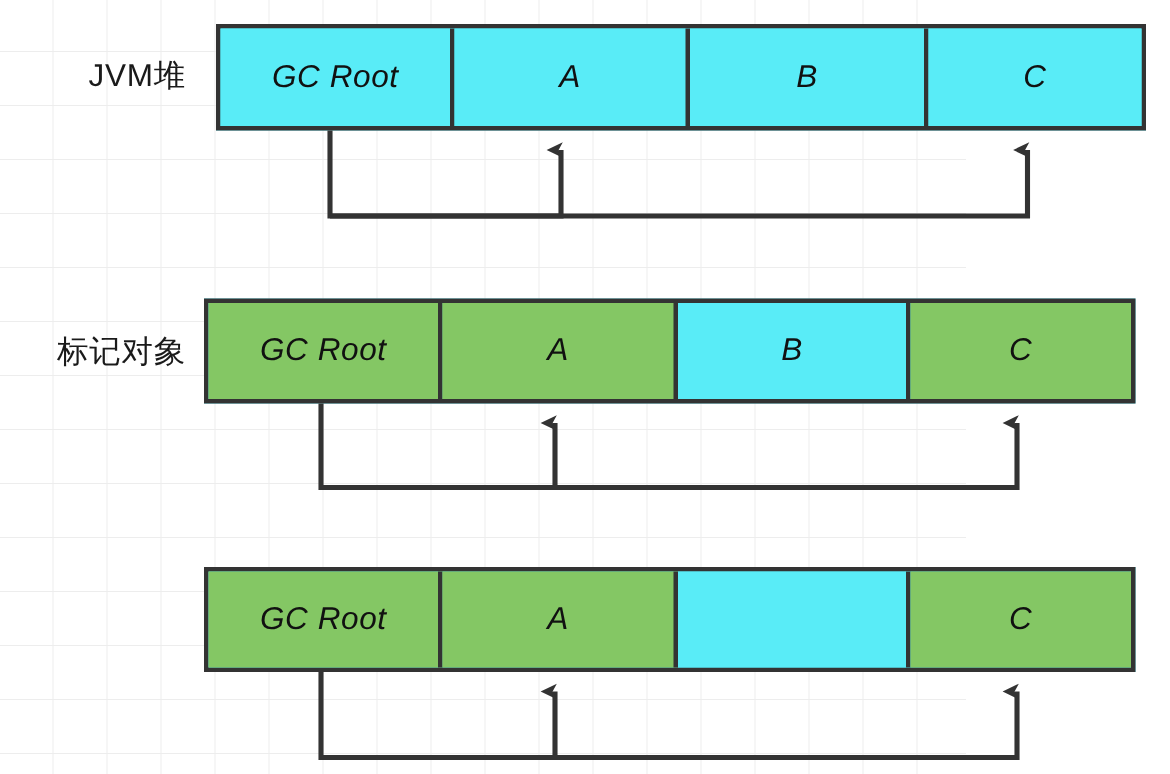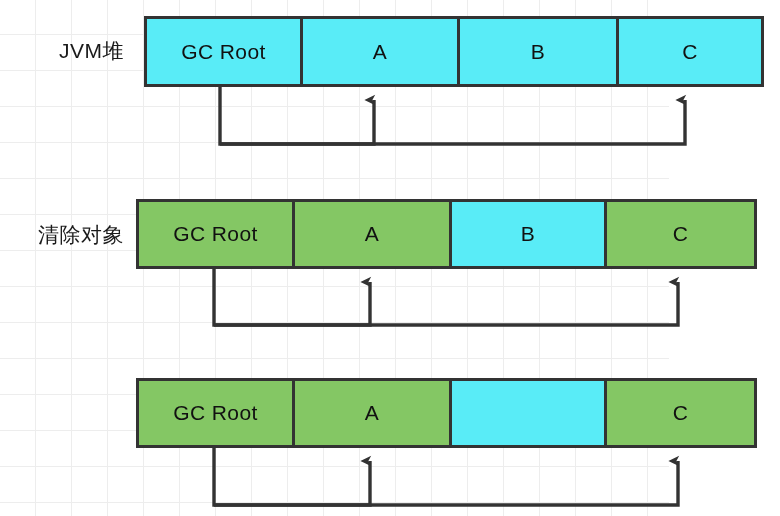--- a/index.html
+++ b/index.html
@@ -11,37 +11,37 @@
   }
   #stage{
     position:relative;
     width:644px;height:516px;
     background-color:#ffffff;
     background-image:
       linear-gradient(to right, #ededed 1px, transparent 1px),
       linear-gradient(to bottom, #ededed 1px, transparent 1px);
     background-size:36px 36px;
     background-position:-1px -2px;
-    padding-left:25px;
   }
   .row-label{
     position:absolute;
     color:#1a1a1a;
     font-size:21px;
     line-height:1;
     white-space:nowrap;
     text-align:right;
     letter-spacing:0.5px;
   }
   .bar{
     position:absolute;
     display:flex;
     box-sizing:border-box;
     border:3px solid #333333;
     background:#59e8f5;
+    font-style:italic;
   }
   .cell{
     box-sizing:border-box;
     display:flex;
     align-items:center;
     justify-content:center;
     font-size:21px;
     color:#111111;
     letter-spacing:0.4px;
     border-right:3px solid #333333;
@@ -64,21 +64,21 @@
 
   <div class="row-label" style="left:14px;top:40px;width:110px;">JVM堆</div>
 
   <div class="bar" style="left:144px;top:16px;width:620px;height:71px;">
     <div class="cell cyan" style="width:156px;">GC Root</div>
     <div class="cell cyan" style="width:157px;">A</div>
     <div class="cell cyan" style="width:159px;">B</div>
     <div class="cell cyan" style="width:142px;">C</div>
   </div>
 
-  <div class="row-label" style="left:14px;top:224px;width:110px;">清除对象</div>
+  <div class="row-label" style="left:14px;top:224px;width:110px;">标记对象</div>
 
   <div class="bar" style="left:136px;top:199px;width:621px;height:70px;">
     <div class="cell green" style="width:156px;">GC Root</div>
     <div class="cell green" style="width:157px;">A</div>
     <div class="cell cyan" style="width:155px;">B</div>
     <div class="cell green" style="width:147px;">C</div>
   </div>
 
 
   <div class="bar" style="left:136px;top:378px;width:621px;height:70px;">

